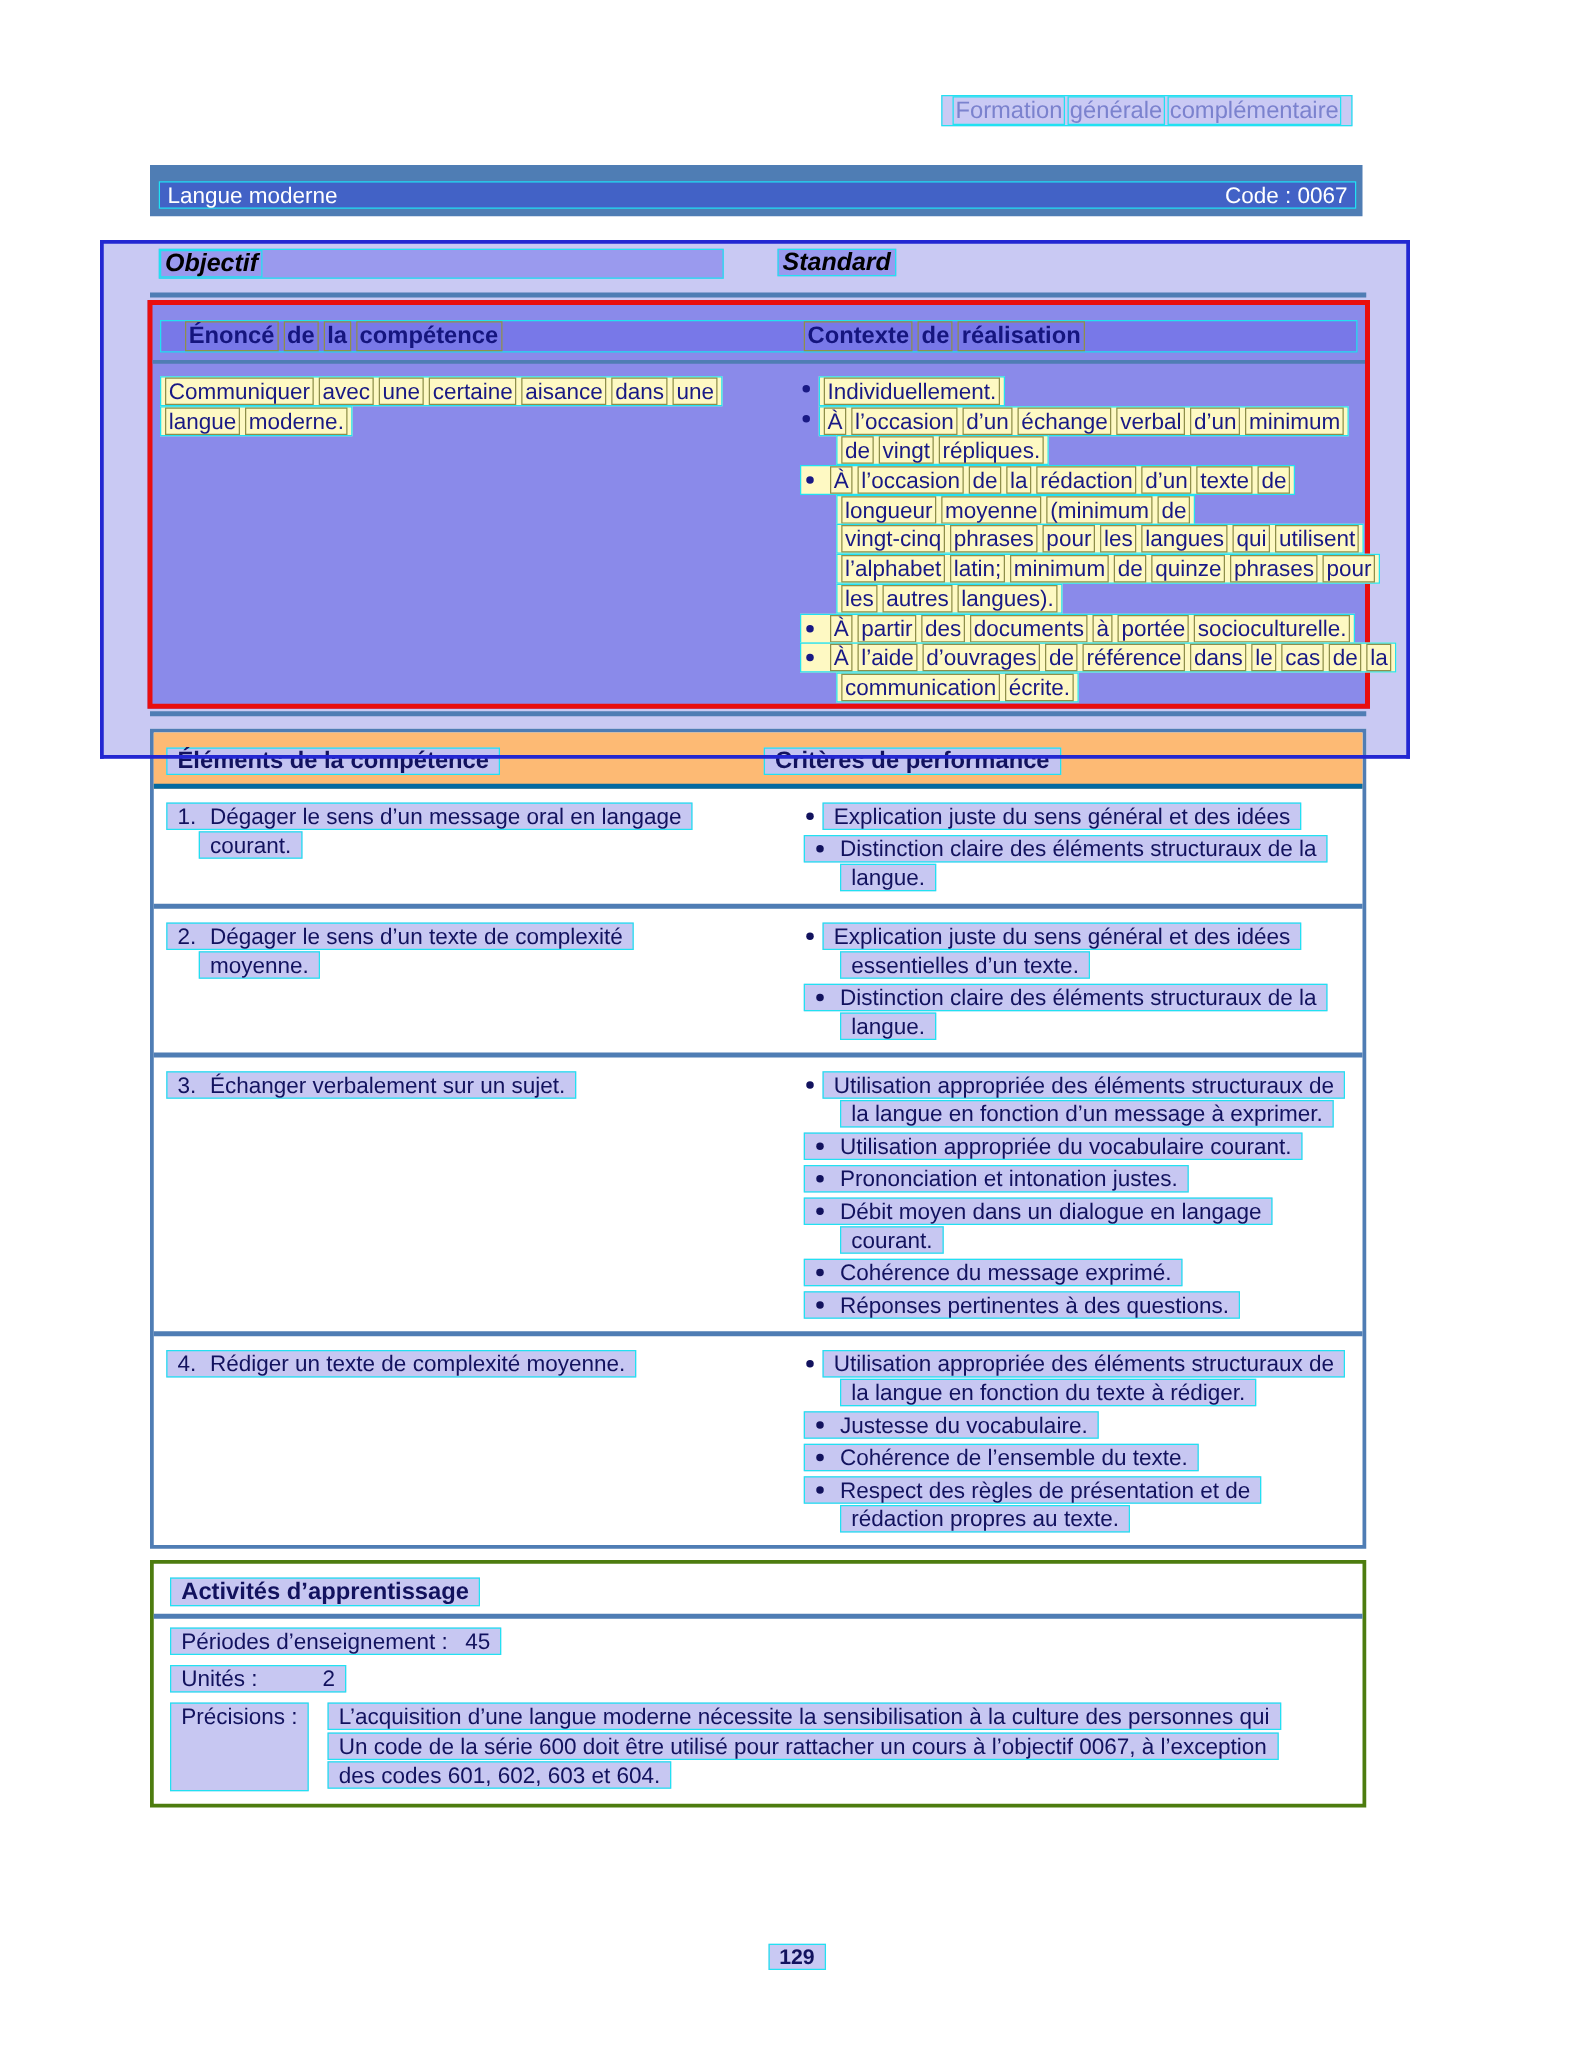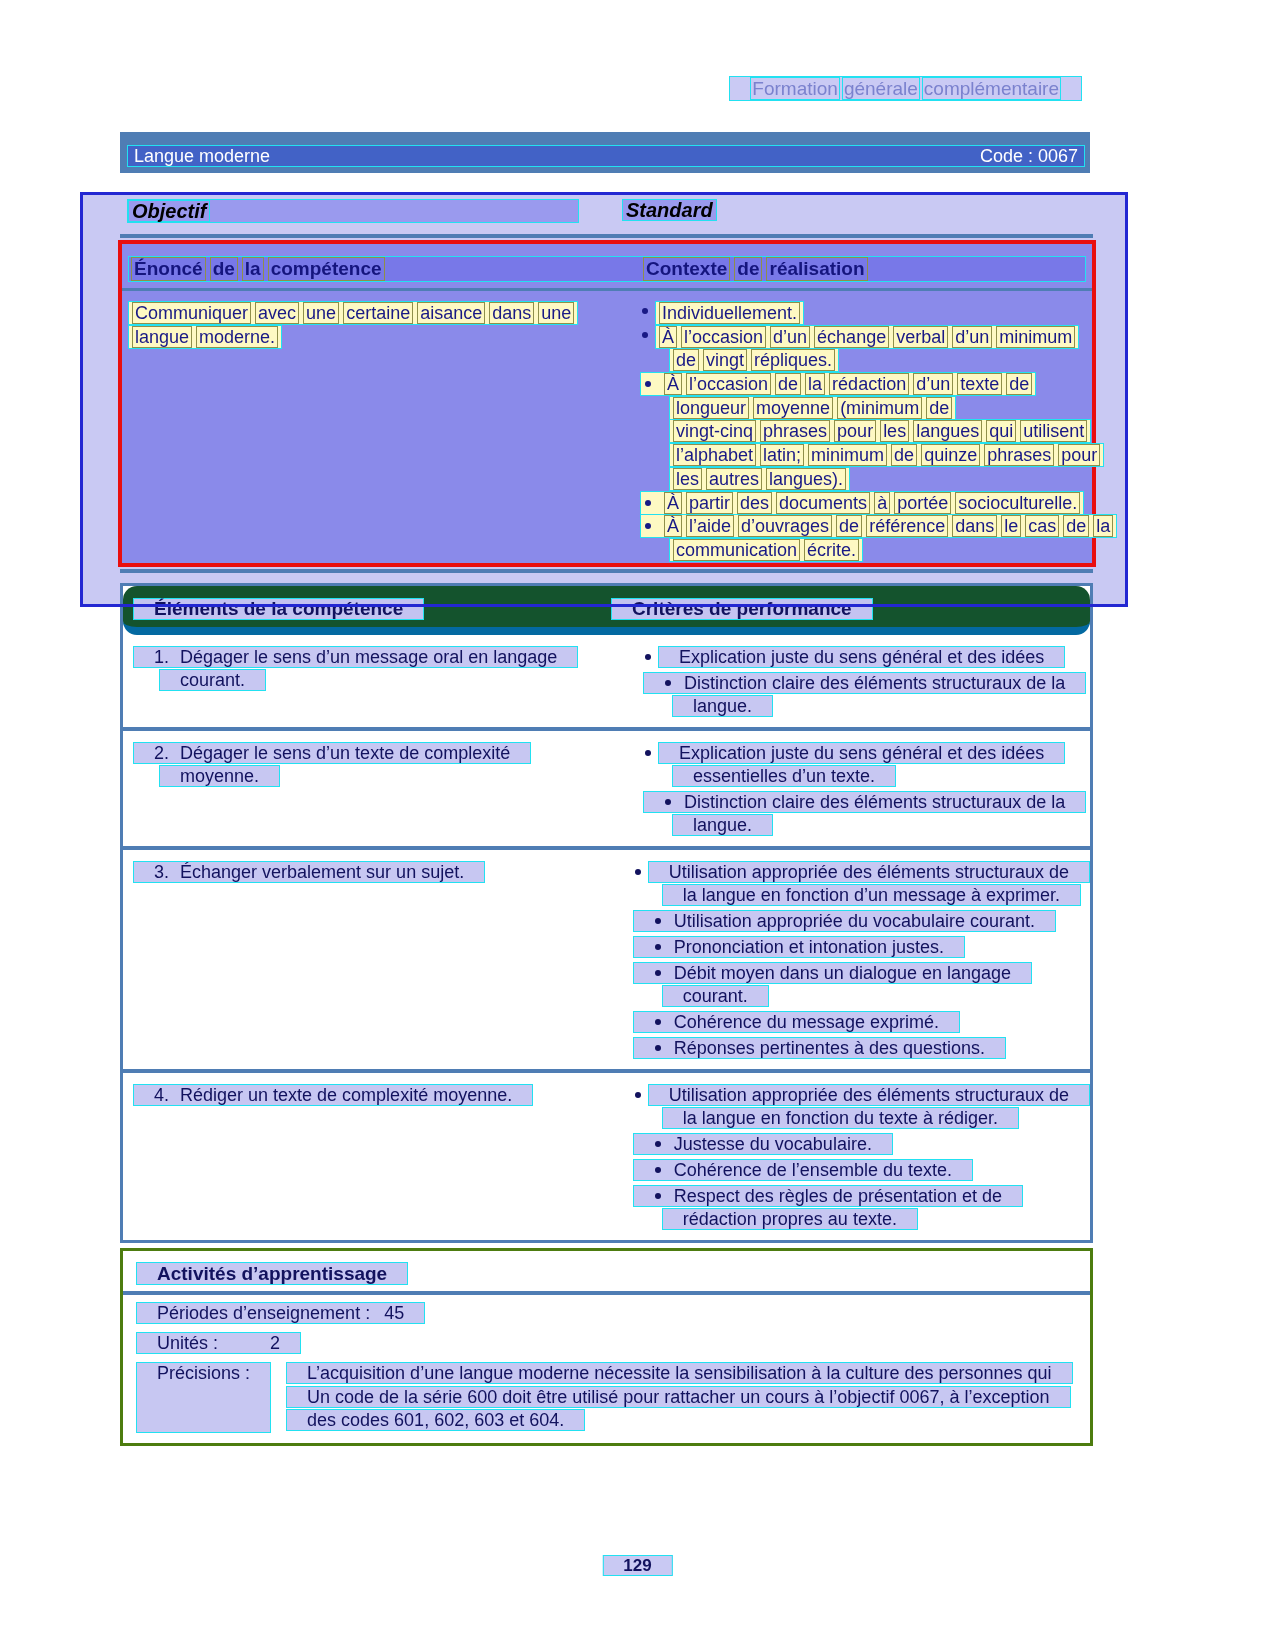--- a/index.html
+++ b/index.html
@@ -1,21 +1,21 @@
 <!DOCTYPE html>
 <html><head>
 <meta charset="utf-8">
 <style>
   html,body{margin:0;padding:0;background:#ffffff;}
   .page{position:relative;width:1275px;height:1651px;background:#ffffff;
         font-family:"Liberation Sans", sans-serif;overflow:hidden;}
 
   
   .hl{display:inline-block;border:1px solid #22E1F1;background:#C7C7F2;
-      color:#12125E;font-size:18px;line-height:20px;padding:0 20px;
+      color:#12125E;font-size:18px;line-height:20px;padding:0 8px;
       white-space:nowrap;vertical-align:top;}
   .wf .w{display:inline-block;border:1px solid #8F8F4A;padding:0 2px;margin-right:4px;}
   .wf .w:last-child{margin-right:0;}
 
   
   .eyebrow{position:absolute;top:76px;right:193px;}
   .eyebrow .hl{background:#CACAF4;color:#7B82CE;font-size:19px;line-height:21px;}
   .eyebrow .w{border-color:#22E1F1;margin-right:2px;padding:0 1px;}
 
   
@@ -38,37 +38,37 @@
   .std-box{position:absolute;left:539px;top:4px;background:#9A9AEE;}
 
   .steelline{position:absolute;left:120px;width:973px;height:4px;background:#4F7DB4;}
 
   
   .redbox{position:absolute;left:118px;top:240px;width:970px;height:319px;
       border:4px solid #E90E0E;background:#8A8AEA;color:#191985;}
   .rb-header{position:absolute;left:6px;top:12px;right:6px;height:24px;
       background:#7878E8;border:1px solid #22E1F1;font-weight:bold;color:#15157E;
       font-size:19px;line-height:22px;white-space:nowrap;}
-  .rb-h-left{position:absolute;left:2px;top:0;}
+  .rb-h-left{position:absolute;left:19px;top:0;}
   .rb-h-right{position:absolute;left:514px;top:0;}
   .rb-divider{position:absolute;left:0;top:44px;width:100%;height:3px;background:#4F7DB4;}
   .rb-left{position:absolute;left:6px;top:57px;width:512px;}
   .rb-right{position:absolute;left:518px;top:57px;right:4px;}
   .redbox .rline{height:23.7px;white-space:nowrap;}
   .redbox .hl{background:#fef9c3;border-color:#22E1F1;color:#191985;padding:0 3px;}
   .dot{display:inline-block;width:6px;height:6px;border-radius:50%;background:#191985;
       margin:7px 7px 0 2px;vertical-align:top;}
   .din::before{content:"";display:inline-block;width:6px;height:6px;border-radius:50%;
       background:#191985;margin:0 13px 2px 1px;vertical-align:middle;}
   .cont{padding-left:29px;}
 
   
   .sec2{position:absolute;left:120px;top:583px;width:967px;border:3px solid #4F7DB4;
       background:#ffffff;}
-  .band{position:relative;height:41px;background:#14532d;border-bottom:8px solid #0369a1;border-radius:14px;}
+  .band{position:relative;height:41px;background:#fdba74;border-bottom:4px solid #0369a1;}
   .band .hdr{position:absolute;top:12px;left:10px;font-weight:bold;font-size:19px;
       line-height:20px;background:#C3C3F1;color:#12125E;}
   .band .hdr-r{left:488px;}
   .sec2 .row{display:flex;padding:11px 0 6px 0;}
   .rowdiv{height:4px;background:#4F7DB4;}
   .col-l{width:520px;padding-left:10px;box-sizing:border-box;}
   .col-r{flex:1;}
   .cline{height:23px;white-space:nowrap;}
   .crit{margin-bottom:3px;}
   .num{display:inline-block;width:26px;}

